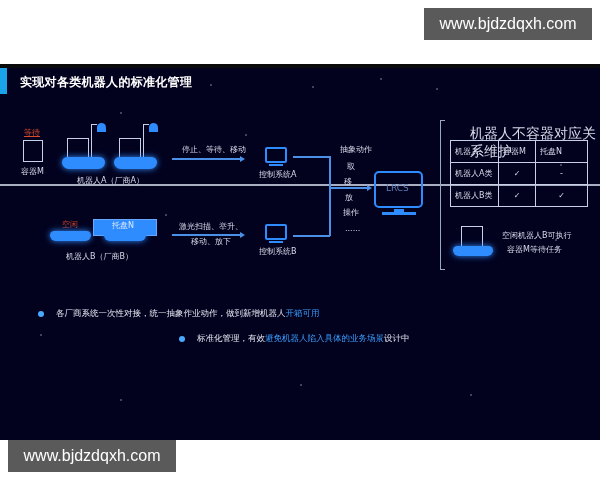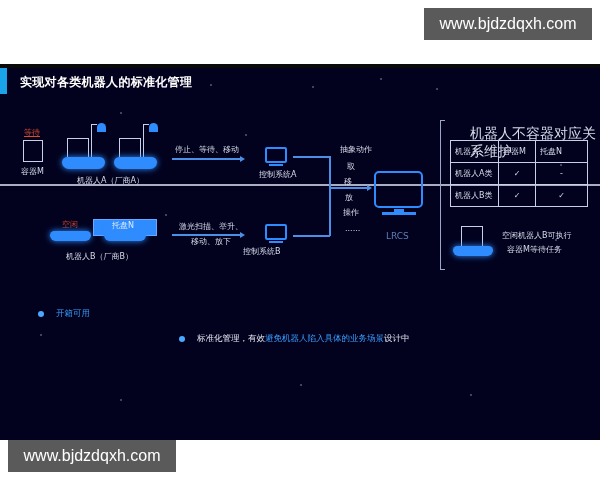--- a/index.html
+++ b/index.html
@@ -38,21 +38,21 @@
   .bracket { position:absolute; border:1.5px solid #9aa6c8; border-right:none; }
 
   table.rel { position:absolute; left:450px; top:137px; border-collapse:collapse; }
   table.rel td { border:1px solid #c8d0e8; color:#d8dcea; font-size:8px; height:22px; padding:0 4px; white-space:nowrap; }
   .tbl-title { position:absolute; left:470px; top:125px; color:#d8dcea; font-size:14px; }
 
   .bullet { position:absolute; display:flex; align-items:center; font-size:8.5px; color:#e6e8f2; white-space:nowrap; }
   .bullet .dot { width:6px; height:6px; border-radius:50%; background:#4aa8ff; margin-right:12px; }
   .hl { color:#3aa0ff; }
 
-  .lrcs-label { position:absolute; color:#5d7fb8; font-size:9px;margin-top:48px; }
+  .lrcs-label { position:absolute; color:#5d7fb8; font-size:9px; }
 </style>
 </head>
 <body>
 
 <div class="root">
 
   <div class="watermark wm-top">www.bjdzdqxh.com</div>
 
   <div class="slide">
     <div class="topbar"></div>
@@ -93,34 +93,34 @@
     </div>
     <div class="txt" style="left:77px;top:111px">机器人A（厂商A）</div>
 
     <div class="txt txt-red" style="left:62px;top:155px">空闲</div>
     <div class="cart" style="left:50px;top:167px;width:41px;height:10px"></div>
     <div style="position:absolute;left:93px;top:155px;width:64px;height:17px;background:#2f8cff;border:1.5px solid #6aa8ff;"></div>
     <div class="txt" style="left:112px;top:156px;color:#e6eeff">托盘N</div>
     <div class="cart" style="left:104px;top:167px;width:42px;height:10px"></div>
     <div class="txt" style="left:66px;top:187px">机器人B（厂商B）</div>
 
-    <div class="txt" style="left:175px;top:80px">停止、等待、移动</div>
+    <div class="txt" style="left:182px;top:80px">停止、等待、移动</div>
     <div class="arrow-line" style="left:172px;top:94px;width:68px"></div>
     <div class="arrow-head" style="left:240px;top:91.5px"></div>
     <div class="monitor" style="left:265px;top:83px;width:22px;height:16px"></div>
     <div class="monitor-stand" style="left:269px;top:100px;width:14px;height:2px"></div>
     <div class="txt" style="left:259px;top:105px">控制系统A</div>
 
     <div class="txt" style="left:179px;top:157px">激光扫描、举升、</div>
     <div class="txt" style="left:191px;top:172px">移动、放下</div>
     <div class="arrow-line" style="left:172px;top:170px;width:68px"></div>
     <div class="arrow-head" style="left:240px;top:167.5px"></div>
     <div class="monitor" style="left:265px;top:160px;width:22px;height:16px"></div>
     <div class="monitor-stand" style="left:269px;top:177px;width:14px;height:2px"></div>
-    <div class="txt" style="left:243px;top:182px">控制系统B</div>
+    <div class="txt" style="left:259px;top:182px">控制系统B</div>
 
     <div class="vline" style="left:329px;top:92px;height:80px"></div>
     <div class="arrow-line" style="left:293px;top:92px;width:37px"></div>
     <div class="arrow-line" style="left:293px;top:171px;width:37px"></div>
     <div class="arrow-line" style="left:330px;top:123px;width:38px"></div>
     <div class="arrow-head" style="left:367px;top:120.5px"></div>
 
     <div class="txt" style="left:340px;top:80px">抽象动作</div>
     <div class="txt" style="left:347px;top:97px">取</div>
     <div class="txt" style="left:344px;top:112px">移</div>
@@ -156,20 +156,21 @@
     </tbody>
       </table>
 
     <div class="box-outline" style="left:461px;top:162px;width:22px;height:22px"></div>
     <div class="cart" style="left:453px;top:182px;width:40px;height:10px"></div>
     <div class="txt" style="left:502px;top:166px">空闲机器人B可执行</div>
     <div class="txt" style="left:507px;top:180px">容器M等待任务</div>
 
     <div class="bullet" style="left:38px;top:244px">
       <span class="dot"></span>
+      <span>各厂商系统一次性对接，统一抽象作业动作，做到新增机器人</span>
         <span class="hl">开箱可用</span>
         <span></span>
     </div>
     <div class="bullet" style="left:179px;top:269px">
       <span class="dot"></span>
       <span>标准化管理，有效</span>
         <span class="hl">避免机器人陷入具体的业务场景</span>
         <span>设计中</span>
     </div>
   </div>

